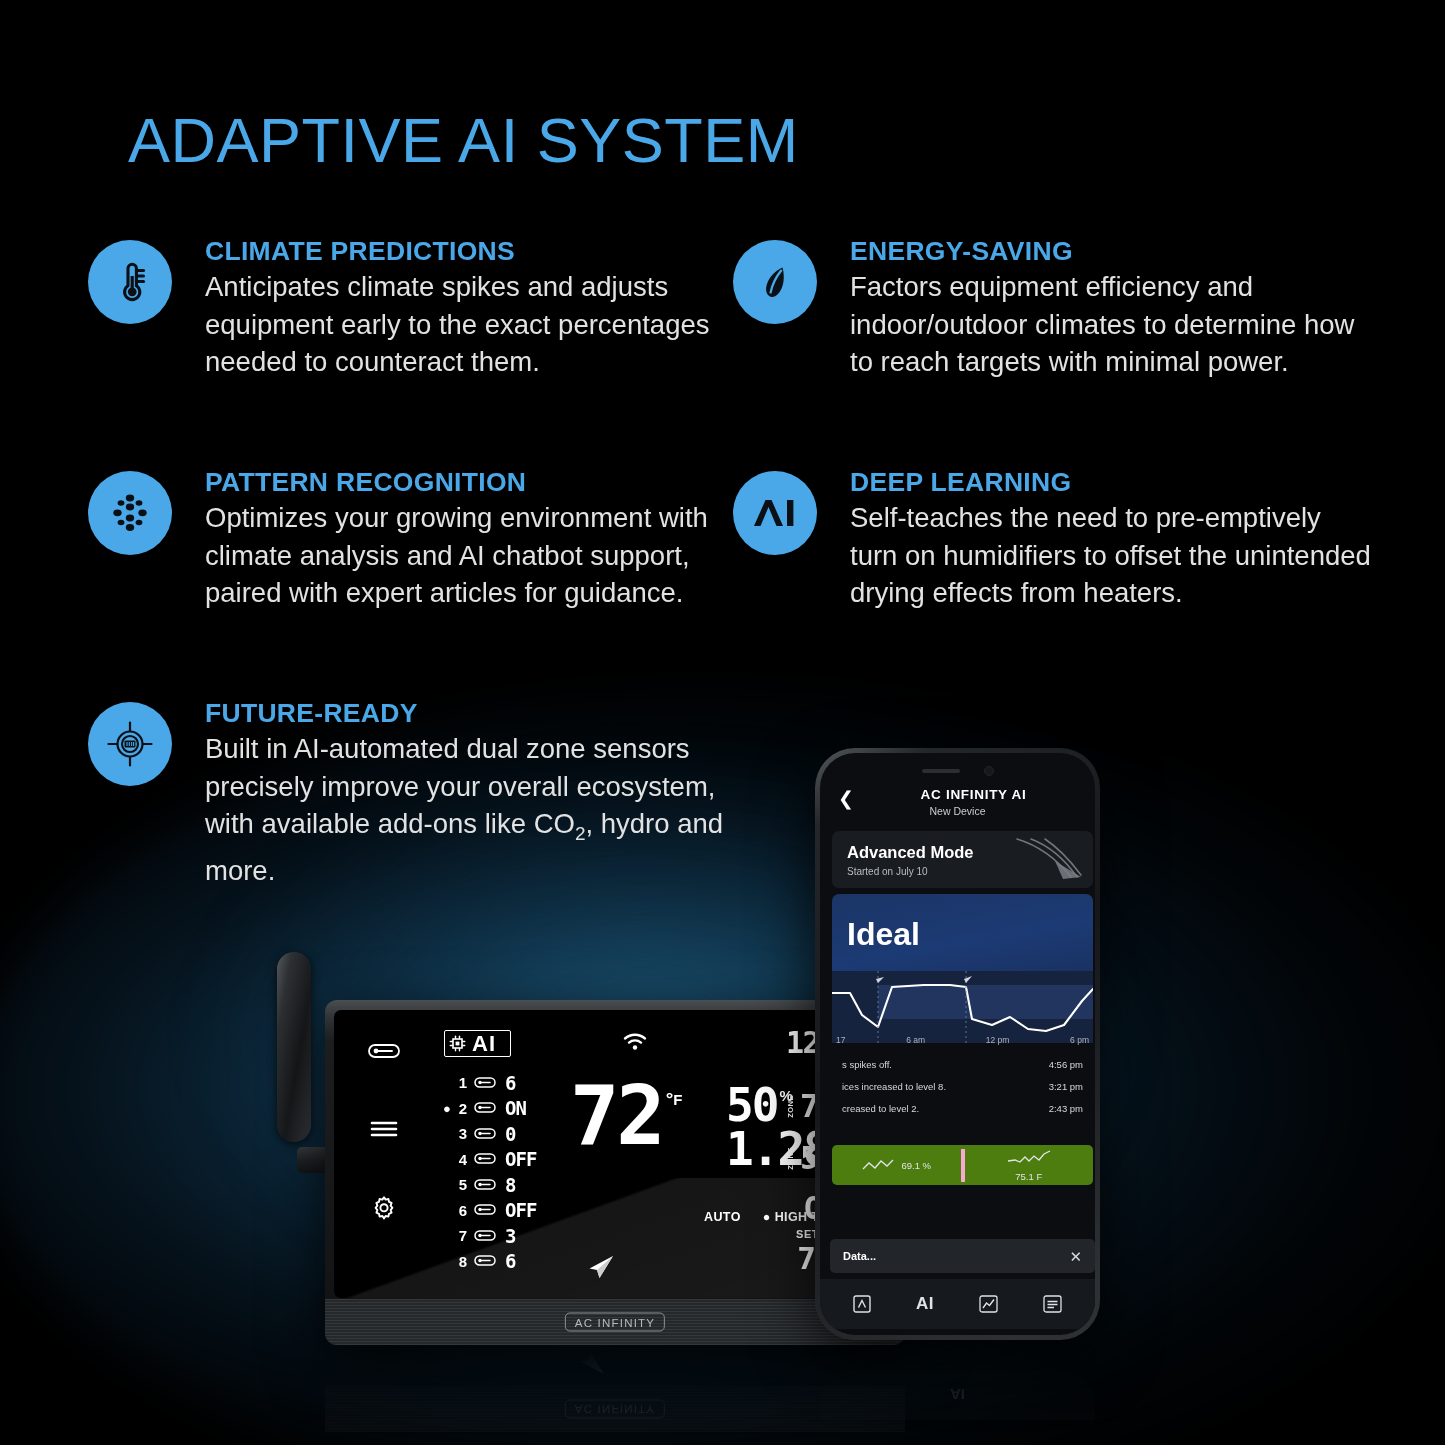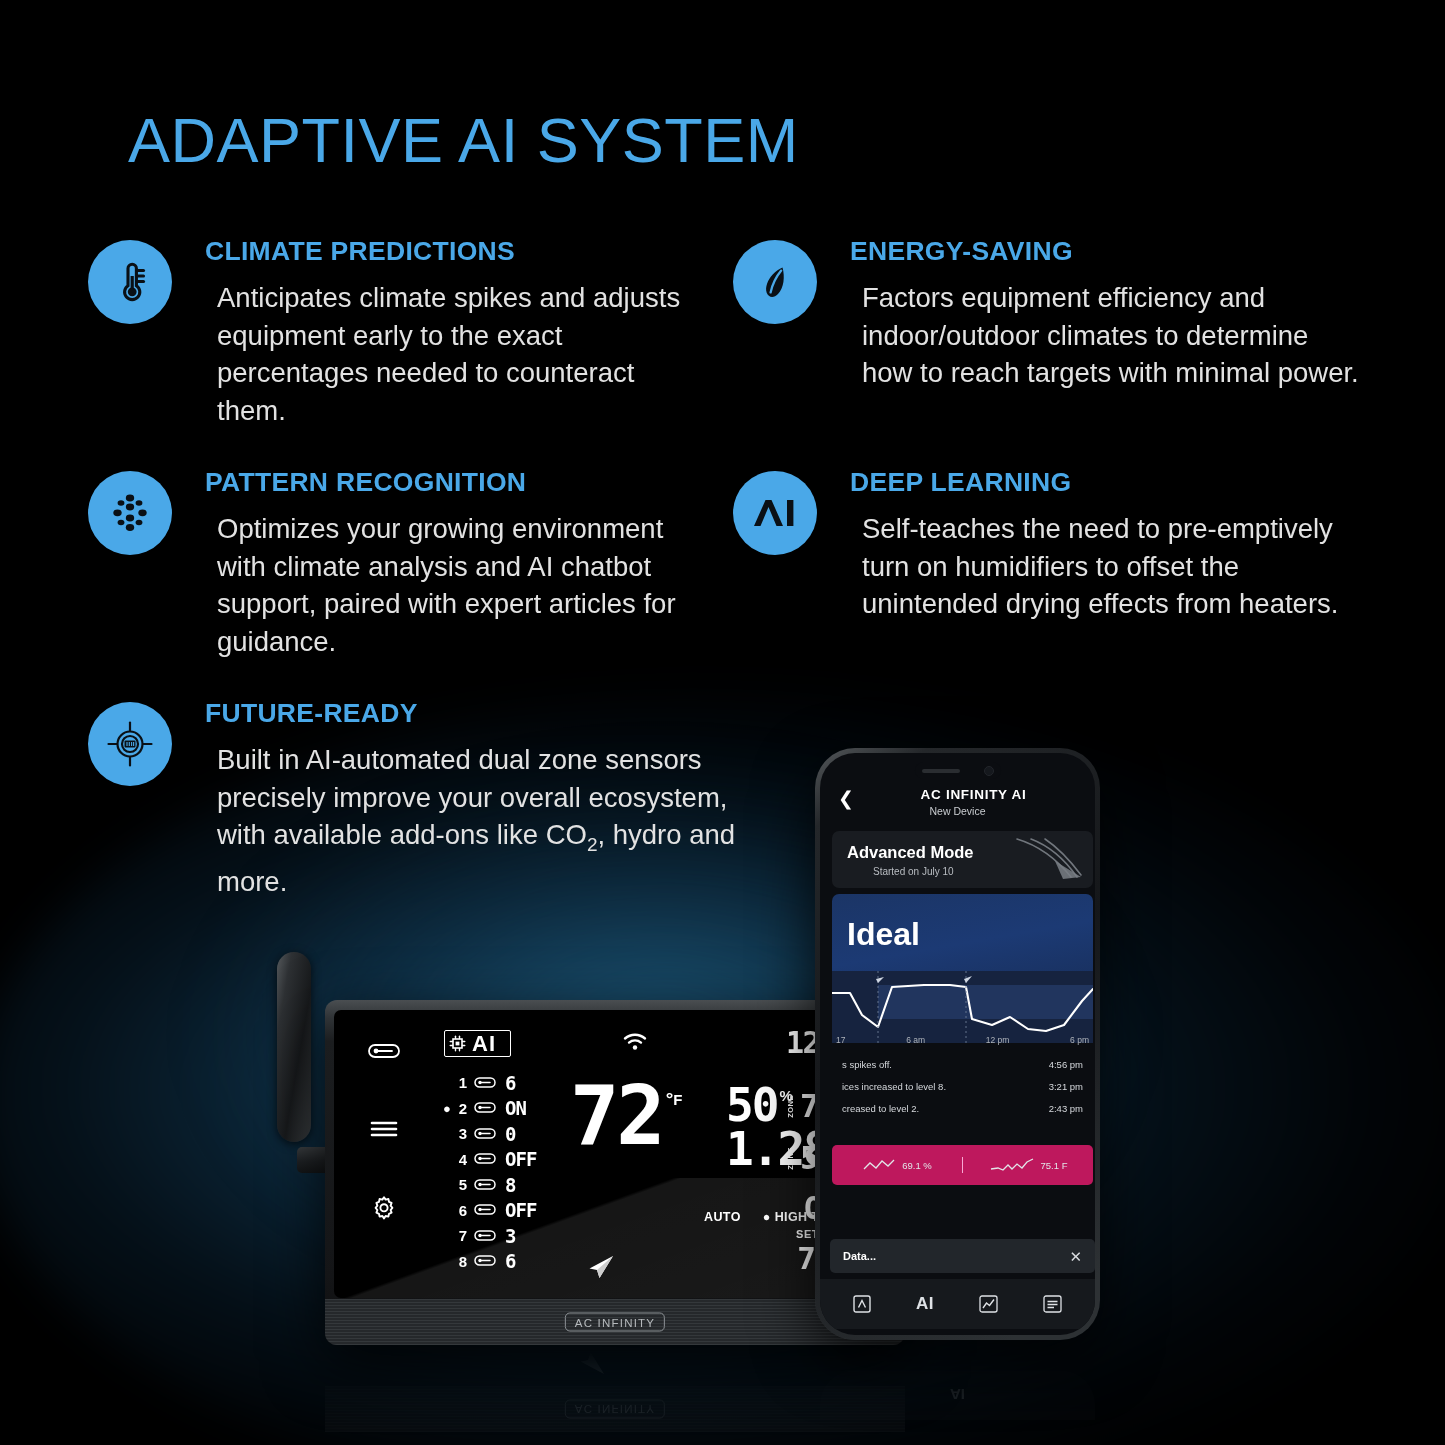--- a/index.html
+++ b/index.html
@@ -23,21 +23,21 @@
     color:#4aa8e8;font-weight:400;white-space:nowrap;margin-left:40px;}
 
   
   .features{position:absolute;left:0;top:236px;width:1445px;}
   .feat{position:absolute;display:flex;align-items:flex-start;}
   .feat .ico{width:84px;height:84px;border-radius:50%;background:#4aa8e8;flex:0 0 84px;
     display:flex;align-items:center;justify-content:center;margin-top:4px;}
   .feat .ico svg{display:block;}
   .feat .txt{margin-left:33px;}
   .feat h3{margin:0 0 1px 0;font-size:26.5px;font-weight:700;color:#4aa8e8;letter-spacing:.3px;}
-  .feat p{margin:12px;font-size:27.5px;line-height:37.5px;color:#e2e2e2;font-weight:400;}
+  .feat p{margin:0;font-size:27.5px;line-height:37.5px;color:#e2e2e2;font-weight:400;}
   .feat p .sub{font-size:19px;vertical-align:sub;}
 
   .f1{left:88px;top:0;width:630px;}
   .f2{left:733px;top:0;width:640px;}
   .f3{left:88px;top:231px;width:630px;}
   .f4{left:733px;top:231px;width:640px;}
   .f5{left:88px;top:462px;width:680px;}
 
   
   .controller{position:absolute;left:325px;top:1000px;width:580px;height:345px;}
@@ -112,36 +112,36 @@
     border-radius:10px;background:#0b0d11;display:flex;align-items:center;justify-content:space-between;padding:0 7px;box-sizing:border-box;}
   .notch .spk{width:38px;height:4px;border-radius:2px;background:#2a2d31;}
   .notch .cam{width:8px;height:8px;border-radius:50%;background:#15181d;border:1px solid #23262b;}
   .ph-head{position:absolute;left:0;top:34px;width:100%;text-align:center;color:#fff;}
   .ph-head .t{font-size:13.5px;font-weight:700;letter-spacing:.7px;margin-left:32px;}
   .ph-head .s{font-size:10.5px;color:#c9ccd0;margin-top:3px;}
   .ph-back{position:absolute;left:18px;top:36px;color:#fff;font-size:19px;line-height:1;font-weight:300;}
   .card-adv{position:absolute;left:12px;top:78px;width:261px;height:57px;border-radius:7px;
     background:#191c21;overflow:hidden;}
   .card-adv .ttl{position:absolute;left:15px;top:12px;color:#fff;font-size:16.5px;font-weight:700;}
-  .card-adv .sub{position:absolute;left:15px;top:35px;color:#b9bdc2;font-size:10px;margin-left:26px;}
+  .card-adv .sub{position:absolute;left:15px;top:35px;color:#b9bdc2;font-size:10px;}
   .card-adv .swoosh{position:absolute;right:6px;top:4px;opacity:.75;}
   .card-ideal{position:absolute;left:12px;top:141px;width:261px;height:135px;border-radius:7px;
     background:linear-gradient(170deg,#1b3566 0%,#1c3a74 40%,#16294f 100%);overflow:hidden;}
   .card-ideal .big{position:absolute;left:15px;top:22px;color:#fff;font-size:32px;font-weight:700;}
   .card-ideal .tgt{position:absolute;left:15px;top:76px;color:#9db6e4;font-size:8.5px;font-weight:700;letter-spacing:.3px;}
   .card-ideal .cur{position:absolute;right:12px;top:76px;color:#e8eef9;font-size:8.5px;font-weight:700;letter-spacing:.3px;}
   .chart-area{position:absolute;left:12px;top:218px;width:261px;height:72px;overflow:hidden;}
   .xaxis{position:absolute;left:12px;top:282px;width:261px;display:flex;justify-content:space-between;
     color:#aeb3ba;font-size:8.5px;padding:0 4px;box-sizing:border-box;}
   .loglist{position:absolute;left:12px;top:300px;width:261px;}
   .logrow{display:flex;justify-content:space-between;color:#d6d9dd;font-size:9.5px;padding:5.5px 10px;}
-  .statsbar{position:absolute;left:12px;top:392px;width:261px;height:40px;background:#be185d;border-radius:5px;
+  .statsbar{position:absolute;left:12px;top:392px;width:261px;height:40px;background:#4d7c0f;border-radius:5px;
     display:flex;align-items:center;}
   .statcell{flex:1;display:flex;align-items:center;justify-content:center;gap:6px;color:#e2e5e8;font-size:9.5px;}
-  .statcell + .statcell{border-left:1px solid #f9a8d4;}
+  .statcell + .statcell{border-left:4px solid #f9a8d4;flex-direction:column;}
   .databar{position:absolute;left:10px;bottom:62px;width:265px;height:34px;background:#22262b;border-radius:5px;
     display:flex;align-items:center;justify-content:space-between;padding:0 13px;box-sizing:border-box;}
   .databar .dt{color:#fff;font-size:11px;font-weight:700;}
   .databar .x{color:#d8dbdf;font-size:15px;line-height:1;}
   .tabbar{position:absolute;left:0;bottom:6px;width:100%;height:50px;background:#16191d;
     display:flex;align-items:center;justify-content:space-around;padding:0 10px;box-sizing:border-box;}
   .tabbar .ti{color:#dfe2e6;display:flex;align-items:center;justify-content:center;}
   .tabbar .ai-t{font-size:17px;font-weight:700;letter-spacing:.5px;}
 
   

